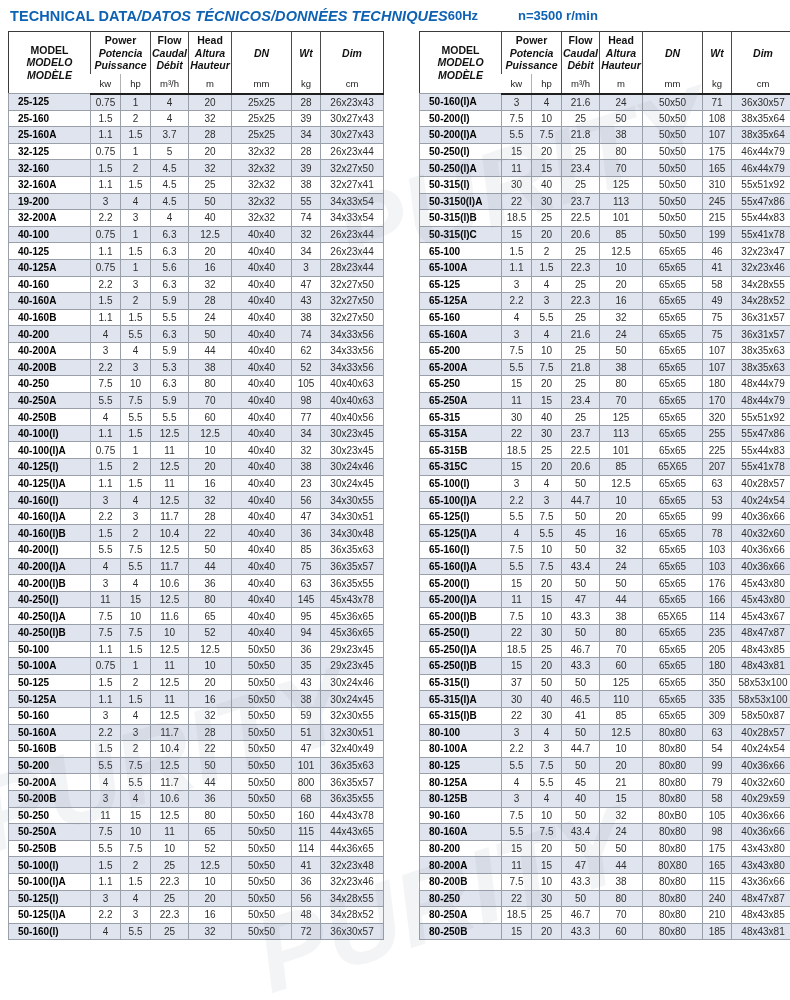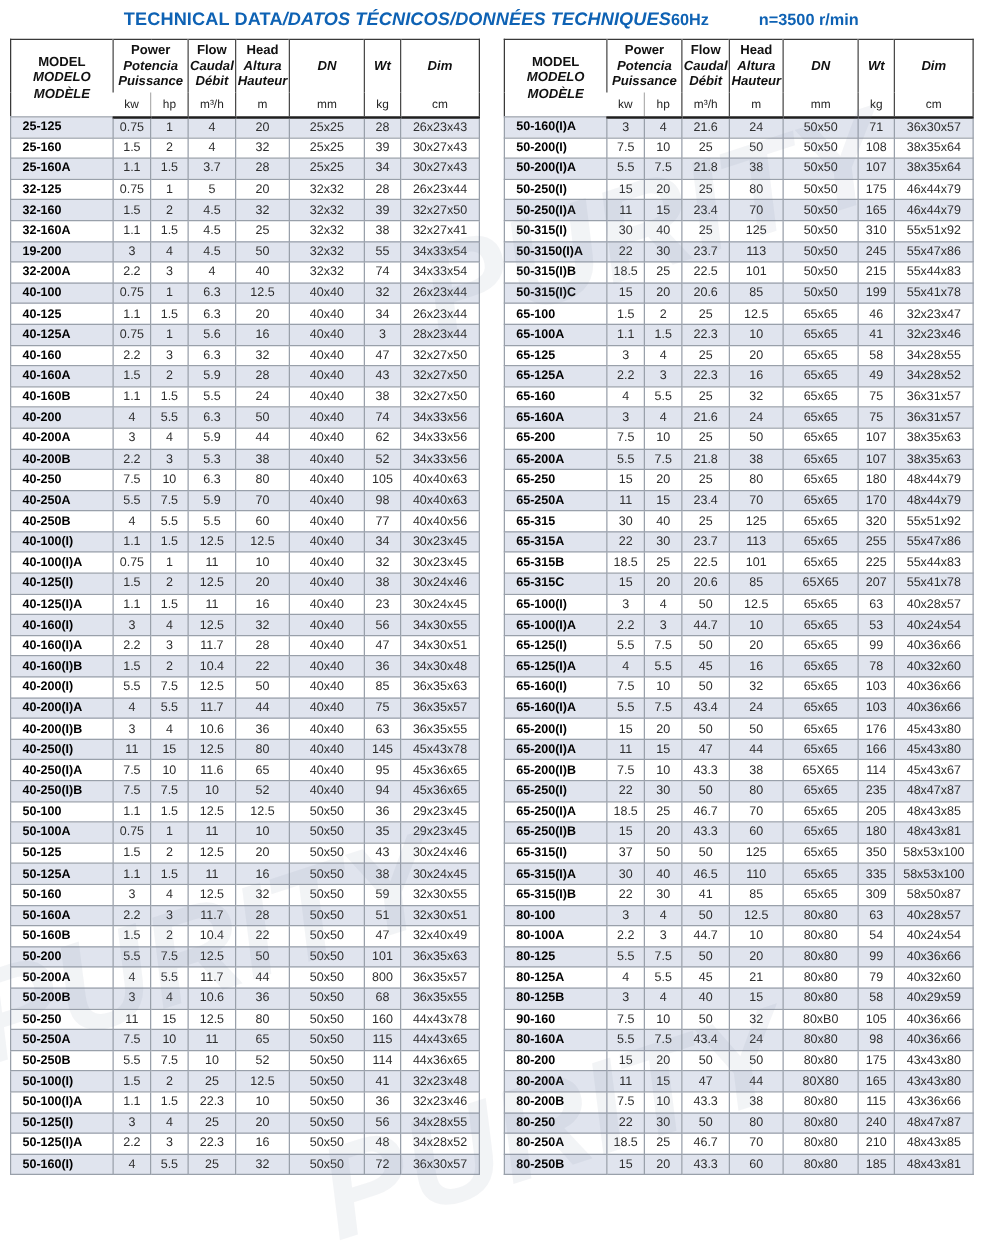--- a/index.html
+++ b/index.html
@@ -5,32 +5,32 @@
   * { box-sizing: border-box; margin: 0; padding: 0; }
   html, body { width: 790px; }
   body {
     width: 790px; height: 1000px;
     font-family: "Liberation Sans", sans-serif;
     background: #ffffff;
     position: relative;
     overflow: hidden;
   }
   .top-bar {
-    display: flex; justify-content: center; align-items: flex-start;
+    display: flex; justify-content: flex-start; align-items: flex-start;
     padding: 8px 10px 0 10px;
   }
   .doc-title {
     color: #0e62b4; font-weight: bold; font-size: 14.5px; letter-spacing: 0.1px;
   }
   .doc-title .it { font-style: italic; }
   .freq-block { display: flex; gap: 40px; padding-right: 4px; }
   .freq-block span { color: #0e62b4; font-weight: bold; font-size: 13px; }
 
   .tables-wrap {
-    display: flex; gap: 19px;
+    display: flex; gap: 35px;
     padding-left: 8px;
     margin-top: 7px;
     position: relative; z-index: 1;
   }
   table.data-table {
     border-collapse: collapse;
     table-layout: fixed;
     width: 375px;
     background: transparent;
     border: 1.5px solid #3a3a3a;

